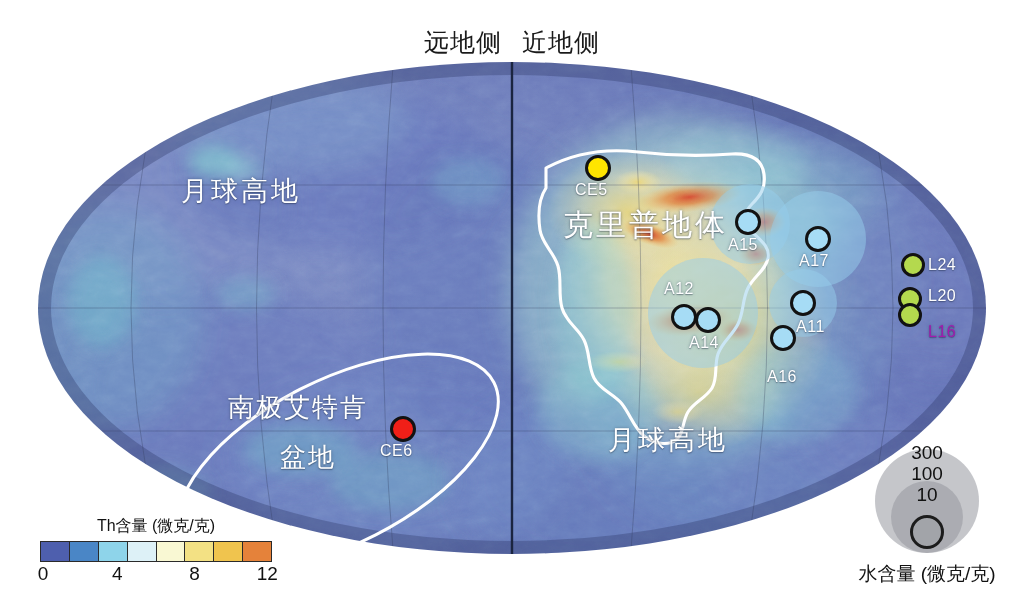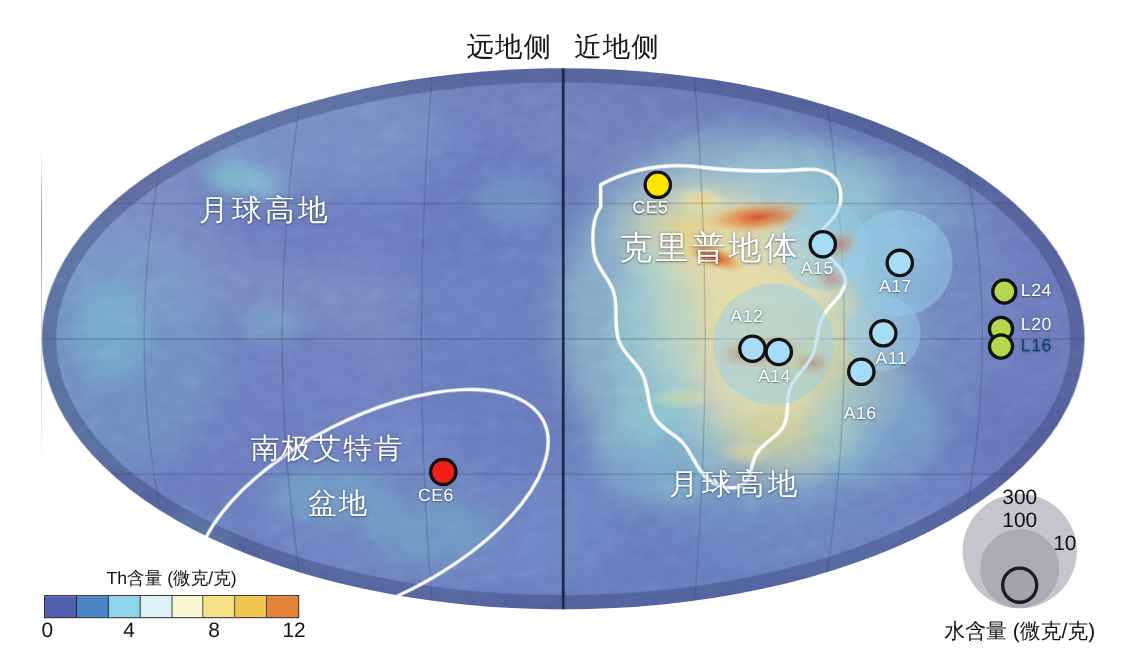--- a/index.html
+++ b/index.html
@@ -378,21 +378,21 @@
     <div class="map-text site-label" style="left:689px; top:334px;">A14</div>
 
     <div class="map-text site-label" style="left:796px; top:318px;">A11</div>
 
     <div class="map-text site-label" style="left:767px; top:368px;">A16</div>
 
     <div class="map-text site-label" style="left:928px; top:256px; color:#ffffff;">L24</div>
 
     <div class="map-text site-label" style="left:928px; top:287px; color:#ffffff;">L20</div>
 
-    <div class="map-text site-label" style="left:928px; top:306px; color:#0c4a6e;">L16</div>
+    <div class="map-text site-label" style="left:928px; top:323px; color:#a21caf;">L16</div>
 
     <div class="map-text site-label" style="left:380px; top:442px;">CE6</div>
   </div>
 
   <div id="th-legend">
     <div class="cap">Th含量 (微克/克)</div>
     <div class="bar">
       <i style="background:#4e5fae"></i>
       <i style="background:#4a86c6"></i>
       <i style="background:#8ed4ea"></i>
@@ -410,18 +410,18 @@
     </div>
   </div>
 
   <div id="water-legend">
     <div class="bubbles">
       <div class="wb w300"></div>
       <div class="wb w100"></div>
       <div class="wb w10"></div>
       <div class="wnum" style="top:0px;">300</div>
       <div class="wnum" style="top:21px;">100</div>
-      <div class="wnum" style="top:42px;margin-left:41px;">10</div>
+      <div class="wnum" style="top:42px;">10</div>
     </div>
     <div class="cap">水含量 (微克/克)</div>
   </div>
 
 </div>
 
 </body></html>

